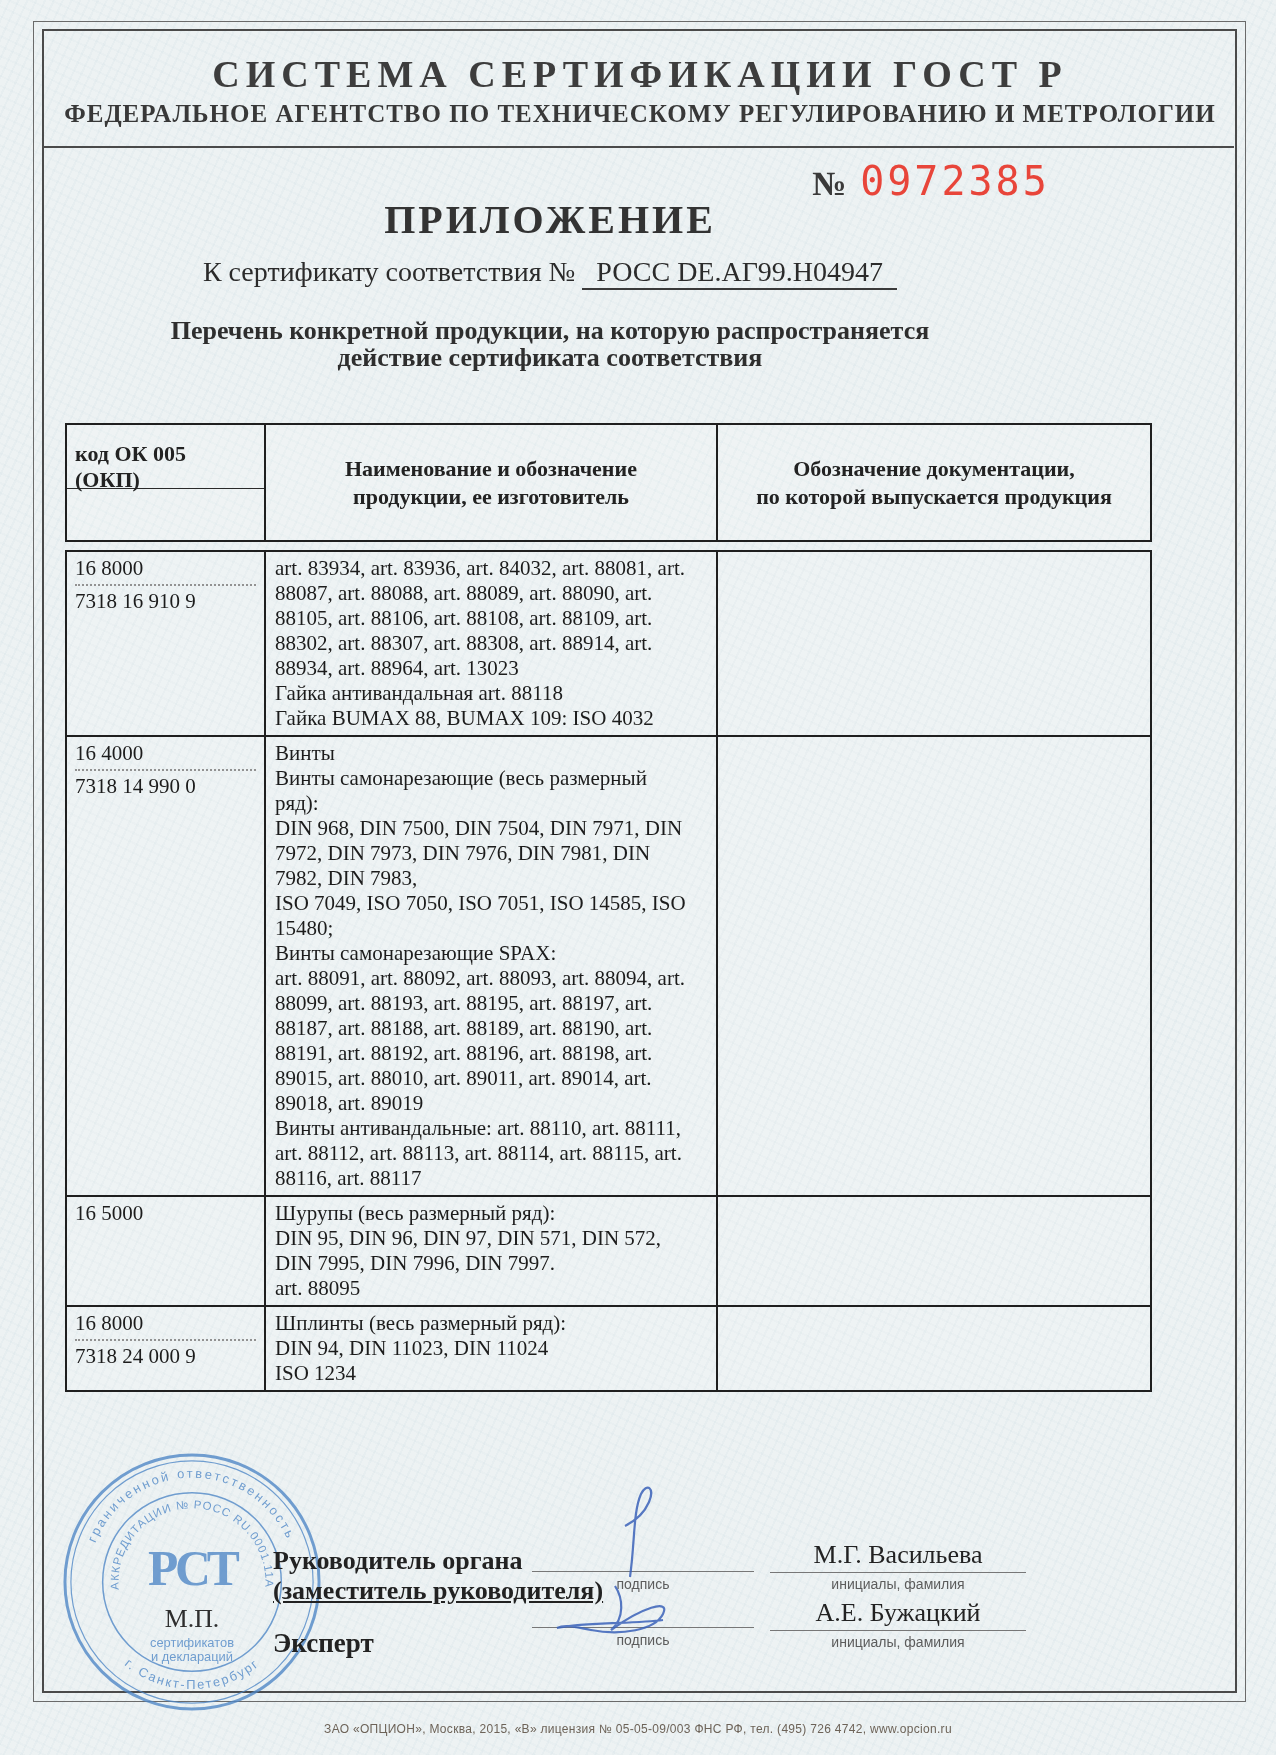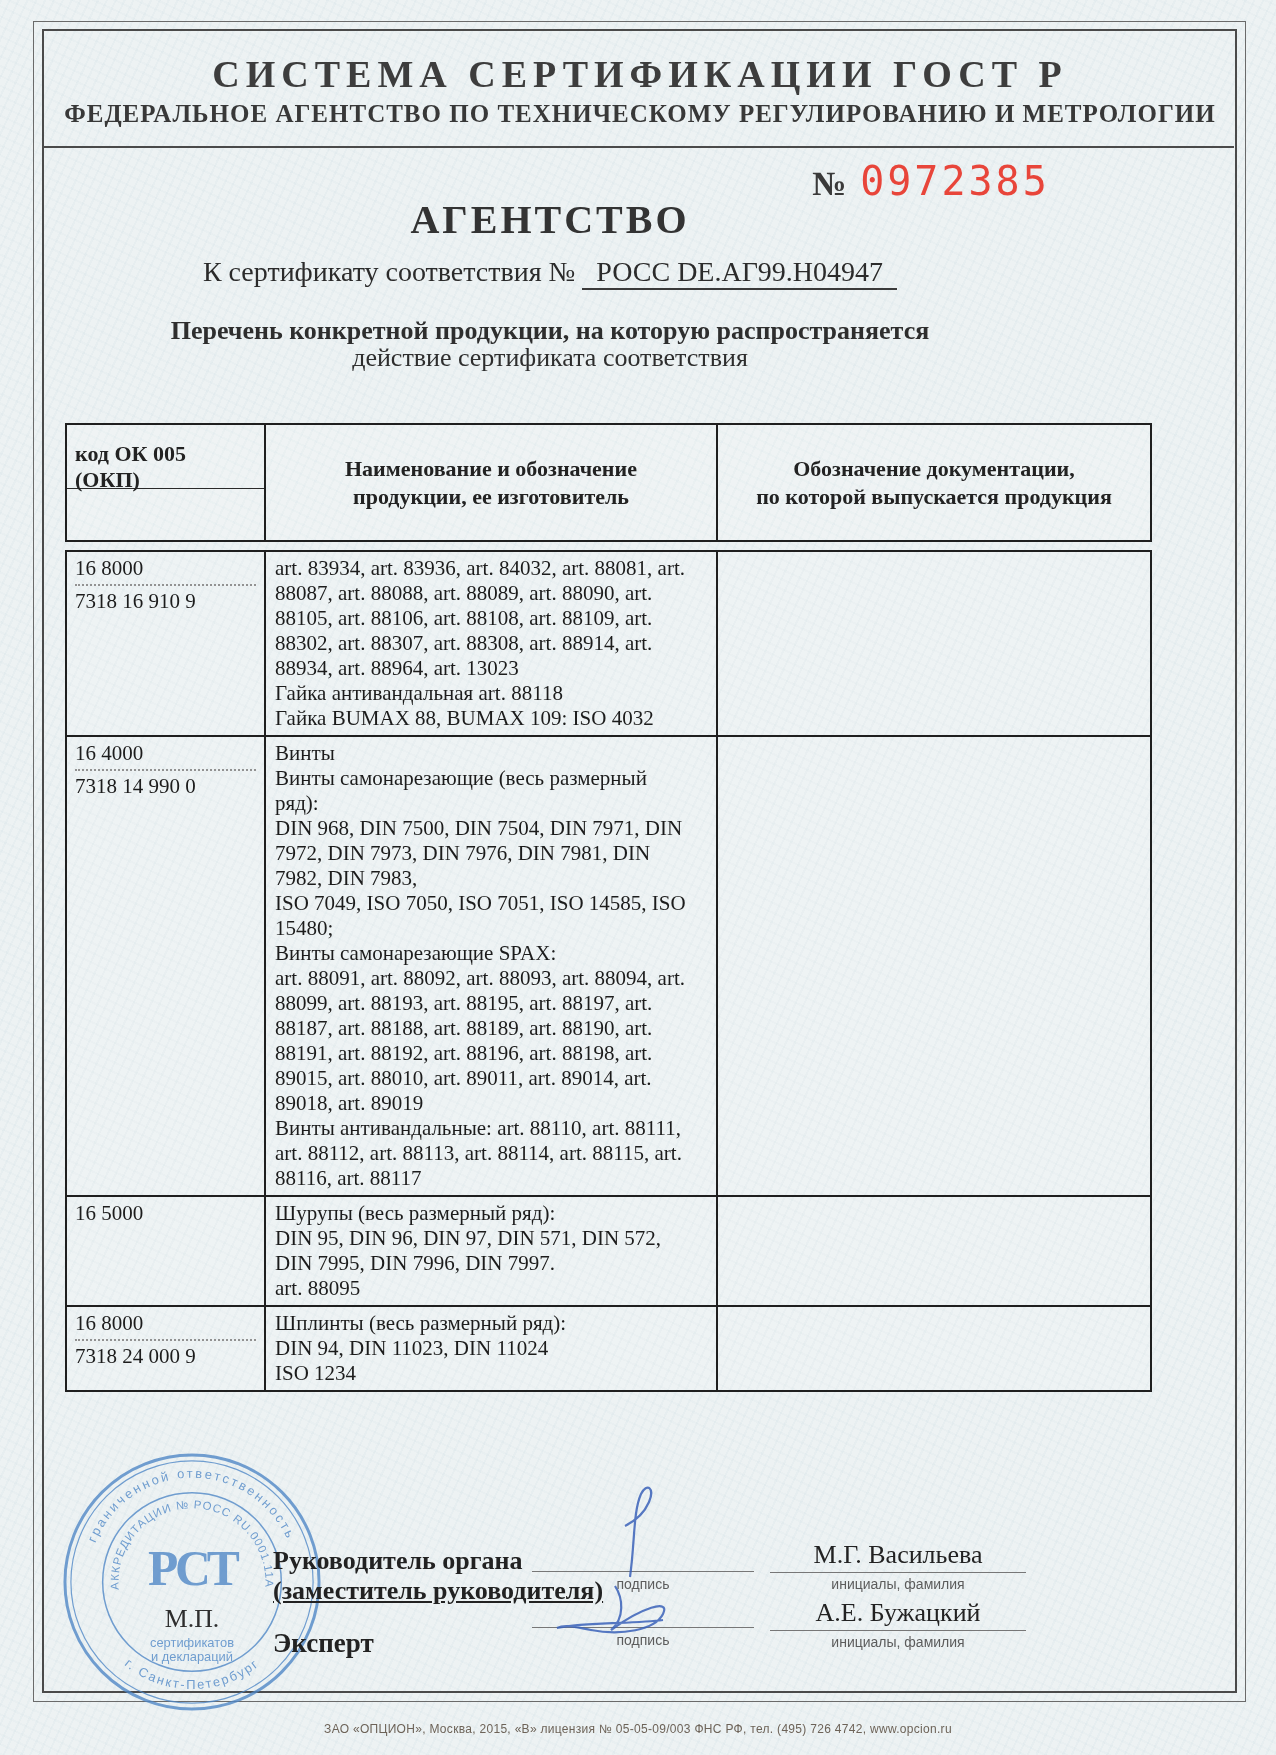--- a/index.html
+++ b/index.html
@@ -22,21 +22,21 @@
 
   .cert-num { position:absolute; left:812px; top:158px; display:flex; align-items:baseline; }
   .cert-num .no-sign { font-size:34px; font-weight:bold; color:#3a3a3a; }
   .cert-num .digits { font-family:"DejaVu Sans Mono", monospace; font-size:40px; color:#e8453a; letter-spacing:3px; margin-left:14px; }
 
   .doc-title { position:absolute; left:60px; top:196px; width:980px; text-align:center;
     font-size:40px; font-weight:bold; letter-spacing:3px; color:#333; }
   .cert-line { position:absolute; left:60px; top:256px; width:980px; text-align:center; font-size:28px; color:#2b2b2b; }
   .cert-line .cert-no { border-bottom:2px solid #3a3a3a; padding:0 14px 1px 14px; }
   .desc-line1 { position:absolute; left:60px; top:316px; width:980px; text-align:center; font-size:26px; font-weight:bold; color:#2e2e2e; }
-  .desc-line2 { position:absolute; left:60px; top:343px; width:980px; text-align:center; font-size:26px; font-weight:normal; color:#2e2e2e; }
+  .desc-line2 { position:absolute; left:60px; top:343px; width:980px; text-align:center; font-size:26px; font-weight:bold; color:#2e2e2e; }
 
   
   .t-head { position:absolute; left:65px; top:423px; width:1087px; height:119px; border:2px solid #1f1f1f; display:flex; background:rgba(255,255,255,0.12); }
   .th-c1 { width:199px; border-right:2px solid #1f1f1f; display:flex; flex-direction:row; }
   .th-c1-top { height:64px; border-bottom:1.5px solid #2a2a2a; padding:16px 8px 0 8px; font-size:22px; font-weight:bold; }
   .th-c1-bot { padding:11px 8px 0 8px; font-size:22px; font-weight:bold; }
   .th-c2 { width:452px; border-right:2px solid #1f1f1f; display:flex; align-items:center; justify-content:center;
     text-align:center; font-size:22px; font-weight:bold; white-space:pre-line; line-height:28px; }
   .th-c3 { flex:1; display:flex; align-items:center; justify-content:center;
     text-align:center; font-size:22px; font-weight:bold; white-space:pre-line; line-height:28px; }
@@ -85,21 +85,21 @@
 
   <div class="hdr-line1">СИСТЕМА СЕРТИФИКАЦИИ ГОСТ Р</div>
   <div class="hdr-line2">ФЕДЕРАЛЬНОЕ АГЕНТСТВО ПО ТЕХНИЧЕСКОМУ РЕГУЛИРОВАНИЮ И МЕТРОЛОГИИ</div>
   <div class="hdr-divider"></div>
 
   <div class="cert-num">
     <span class="no-sign">№</span>
     <span class="digits">0972385</span>
   </div>
 
-  <div class="doc-title">АГЕНТСТВО</div>
+  <div class="doc-title">ПРИЛОЖЕНИЕ</div>
 
   <div class="cert-line">
     <span>К сертификату соответствия №</span>
     <span class="cert-no">РОСС DE.АГ99.Н04947</span>
   </div>
 
   <div class="desc-line1">Перечень конкретной продукции,  на которую распространяется</div>
   <div class="desc-line2">действие сертификата соответствия</div>
 
   <div class="t-head">

